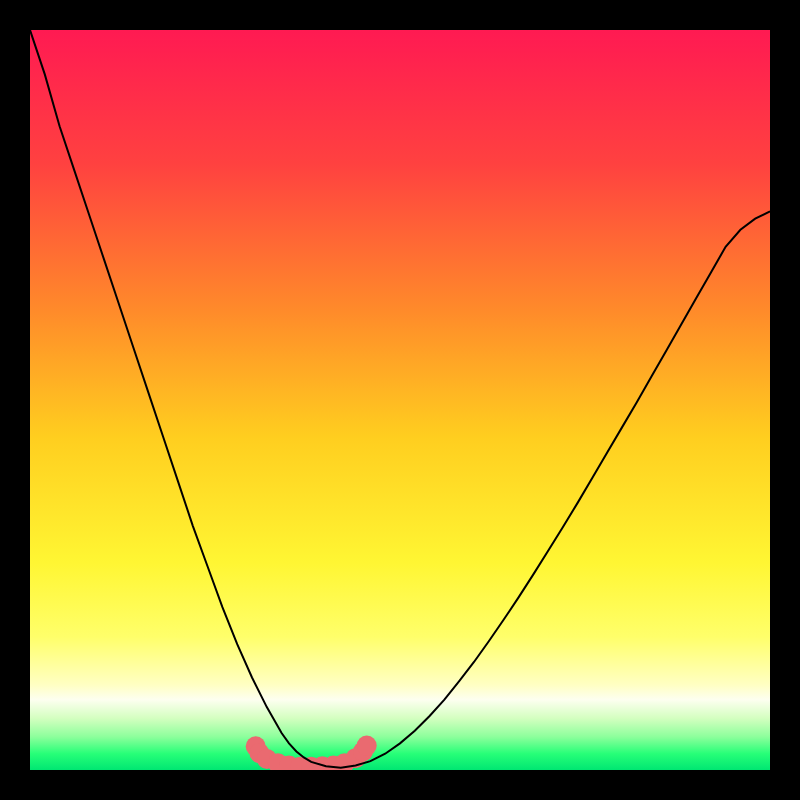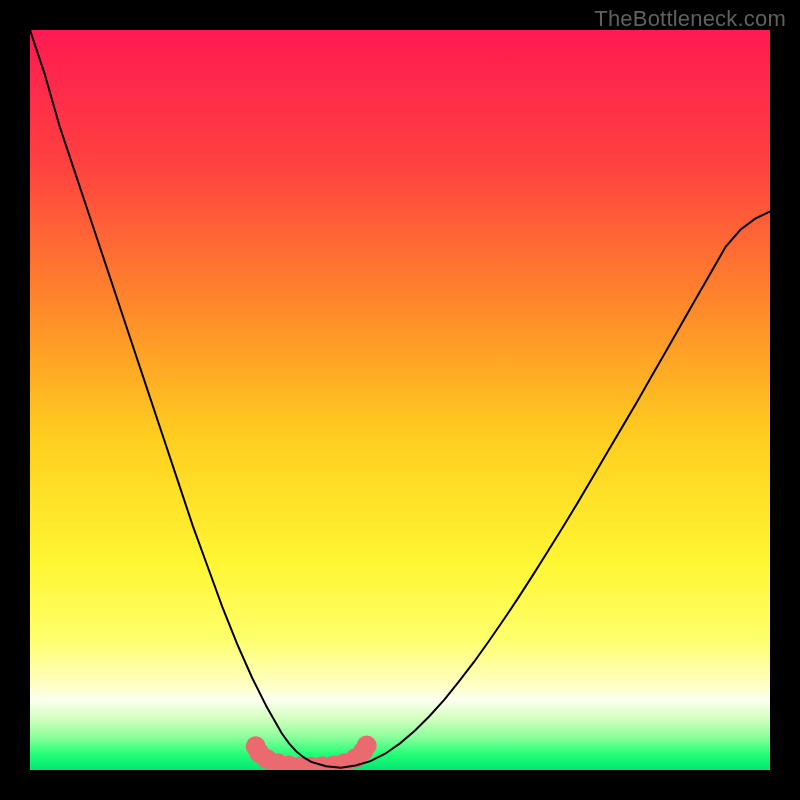--- a/index.html
+++ b/index.html
@@ -82,14 +82,13 @@
           <circle cx="292.30" cy="736.30" r="10" fill="#ea6a70"></circle>
           <circle cx="303.40" cy="735.56" r="10" fill="#ea6a70"></circle>
           <circle cx="314.50" cy="733.34" r="10" fill="#ea6a70"></circle>
           <circle cx="325.60" cy="728.16" r="10" fill="#ea6a70"></circle>
           <circle cx="333.00" cy="721.50" r="10" fill="#ea6a70"></circle>
           <circle cx="336.70" cy="715.58" r="10" fill="#ea6a70"></circle>
         </g>
       <path id="curve-path" fill="none" stroke="#000" stroke-width="2" d="M0.00 0.00 L14.80 44.40 L29.60 96.20 L44.40 140.60 L59.20 185.00 L74.00 229.40 L88.80 273.80 L103.60 318.20 L118.40 362.60 L133.20 407.00 L148.00 451.40 L162.80 495.80 L177.60 536.50 L192.40 577.20 L207.20 614.20 L222.00 647.50 L236.80 677.10 L251.60 703.00 L259.00 713.36 L266.40 721.50 L273.80 727.42 L281.20 731.86 L296.00 736.30 L310.80 737.78 L325.60 735.56 L340.40 731.12 L355.20 723.72 L370.00 713.36 L384.80 700.78 L399.60 685.98 L414.40 669.70 L429.20 651.20 L444.00 631.96 L458.80 611.24 L473.60 589.78 L488.40 567.58 L503.20 544.64 L518.00 520.96 L532.80 497.28 L547.60 472.86 L562.40 447.70 L577.20 422.54 L592.00 397.38 L606.80 372.22 L621.60 346.32 L636.40 320.42 L651.20 294.52 L666.00 268.62 L680.80 242.72 L695.60 216.82 L710.40 199.80 L725.20 188.70 L740.00 181.30 "></path>
     </svg>
   </div>
-  <div class="watermark">TheBottleneck.com</div>
 </div>
 
 </body></html>

